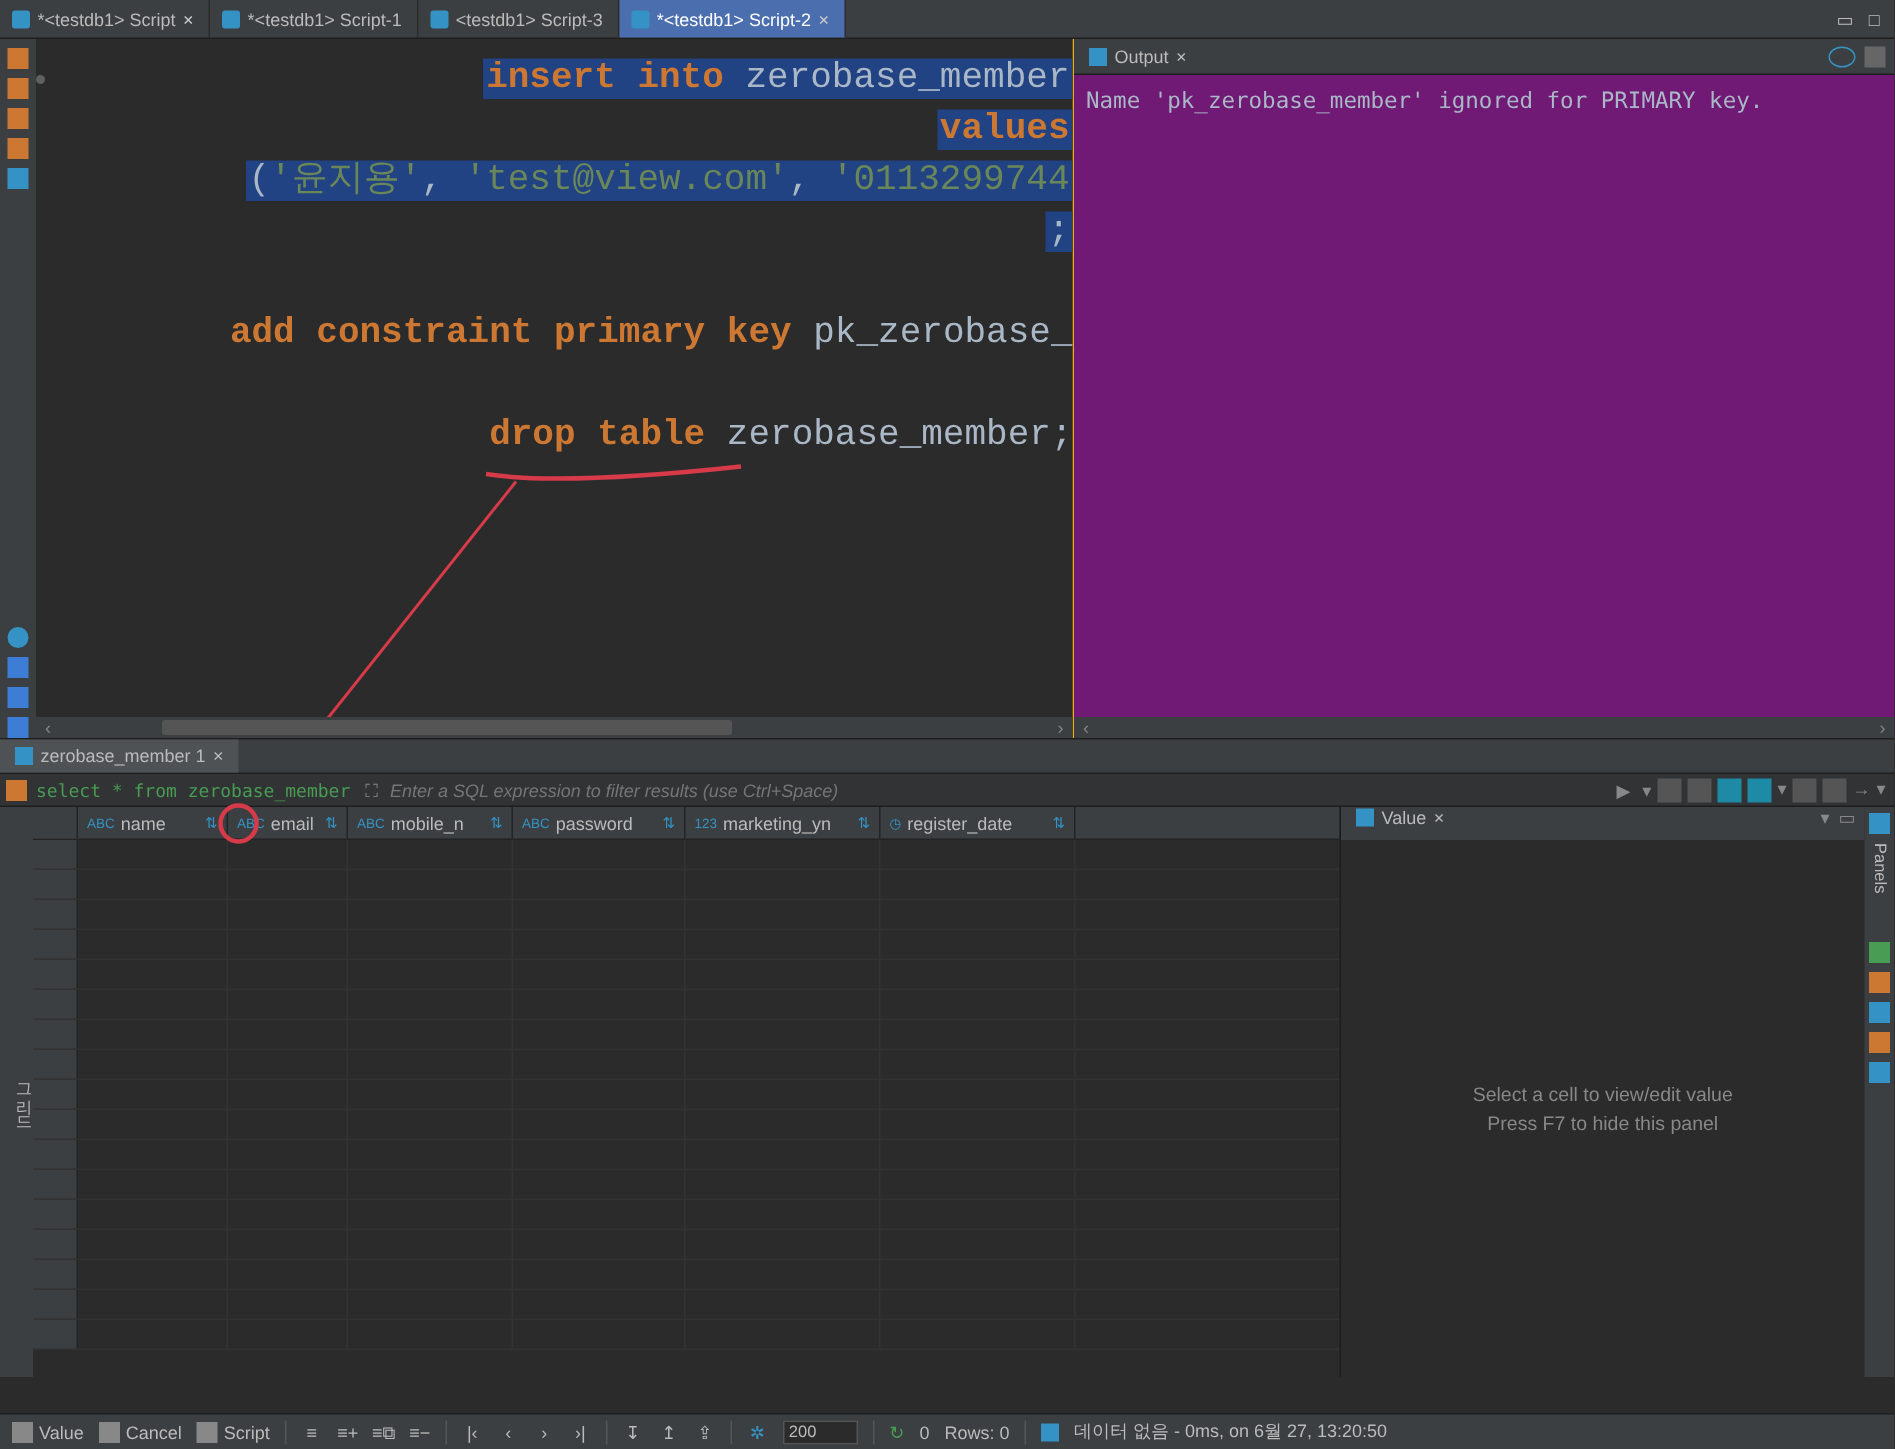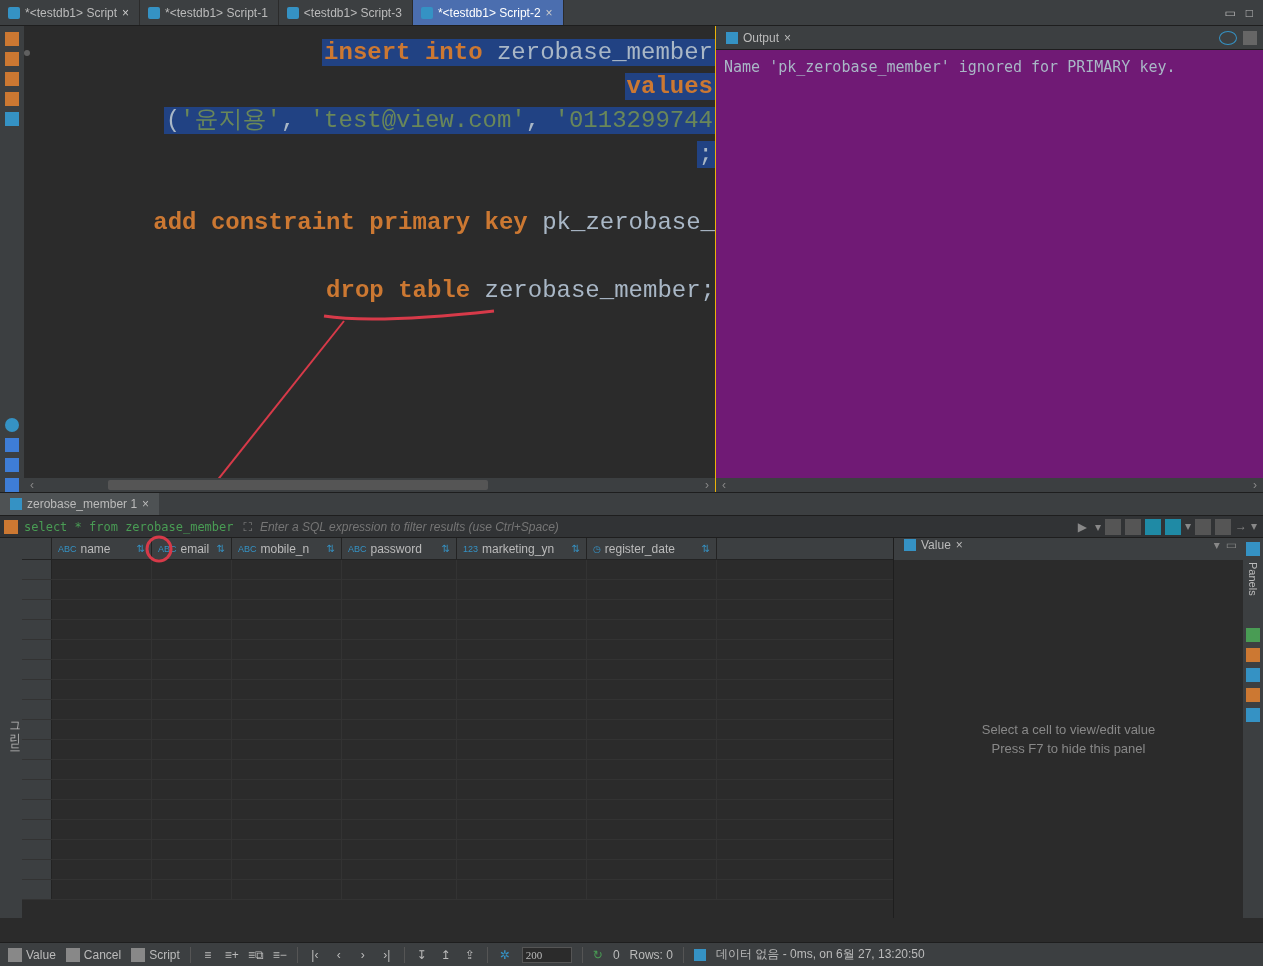--- a/index.html
+++ b/index.html
@@ -154,21 +154,21 @@
 
 .statusbar {
   position:absolute; bottom:0; left:0; right:0; height:24px; background:#3c3f41;
   display:flex; align-items:center; gap:10px; padding:0 8px; color:#bbb; font-size:12px;
   border-top:1px solid #1e1e1e;
 }
 .statusbar .sbtn { display:flex;align-items:center;gap:4px;cursor:pointer; }
 .statusbar .sic { width:14px;height:14px;background:#888; }
 .statusbar .sep { width:1px;height:16px;background:#555; }
 .statusbar .navic { width:14px;height:14px;color:#bbb;display:flex;align-items:center;justify-content:center;cursor:pointer; }
-.statusbar input { width:50px;background:#2b2b2b;border:1px solid #555;color:#bbb;padding:1px 3px;font-size:11px;font-family:Liberation Serif, serif; }
+.statusbar input { width:50px;background:#2b2b2b;border:1px solid #555;color:#bbb;padding:1px 3px;font-size:11px; }
 .statusbar .refresh { color:#499c54; }
 </style>
 </head>
 <body>
 
 <div class="tabbar">
   <div class="tab">
     <span class="sql-icon"></span>
     <span>*&lt;testdb1&gt; Script</span>
     <span class="close-x">×</span>

